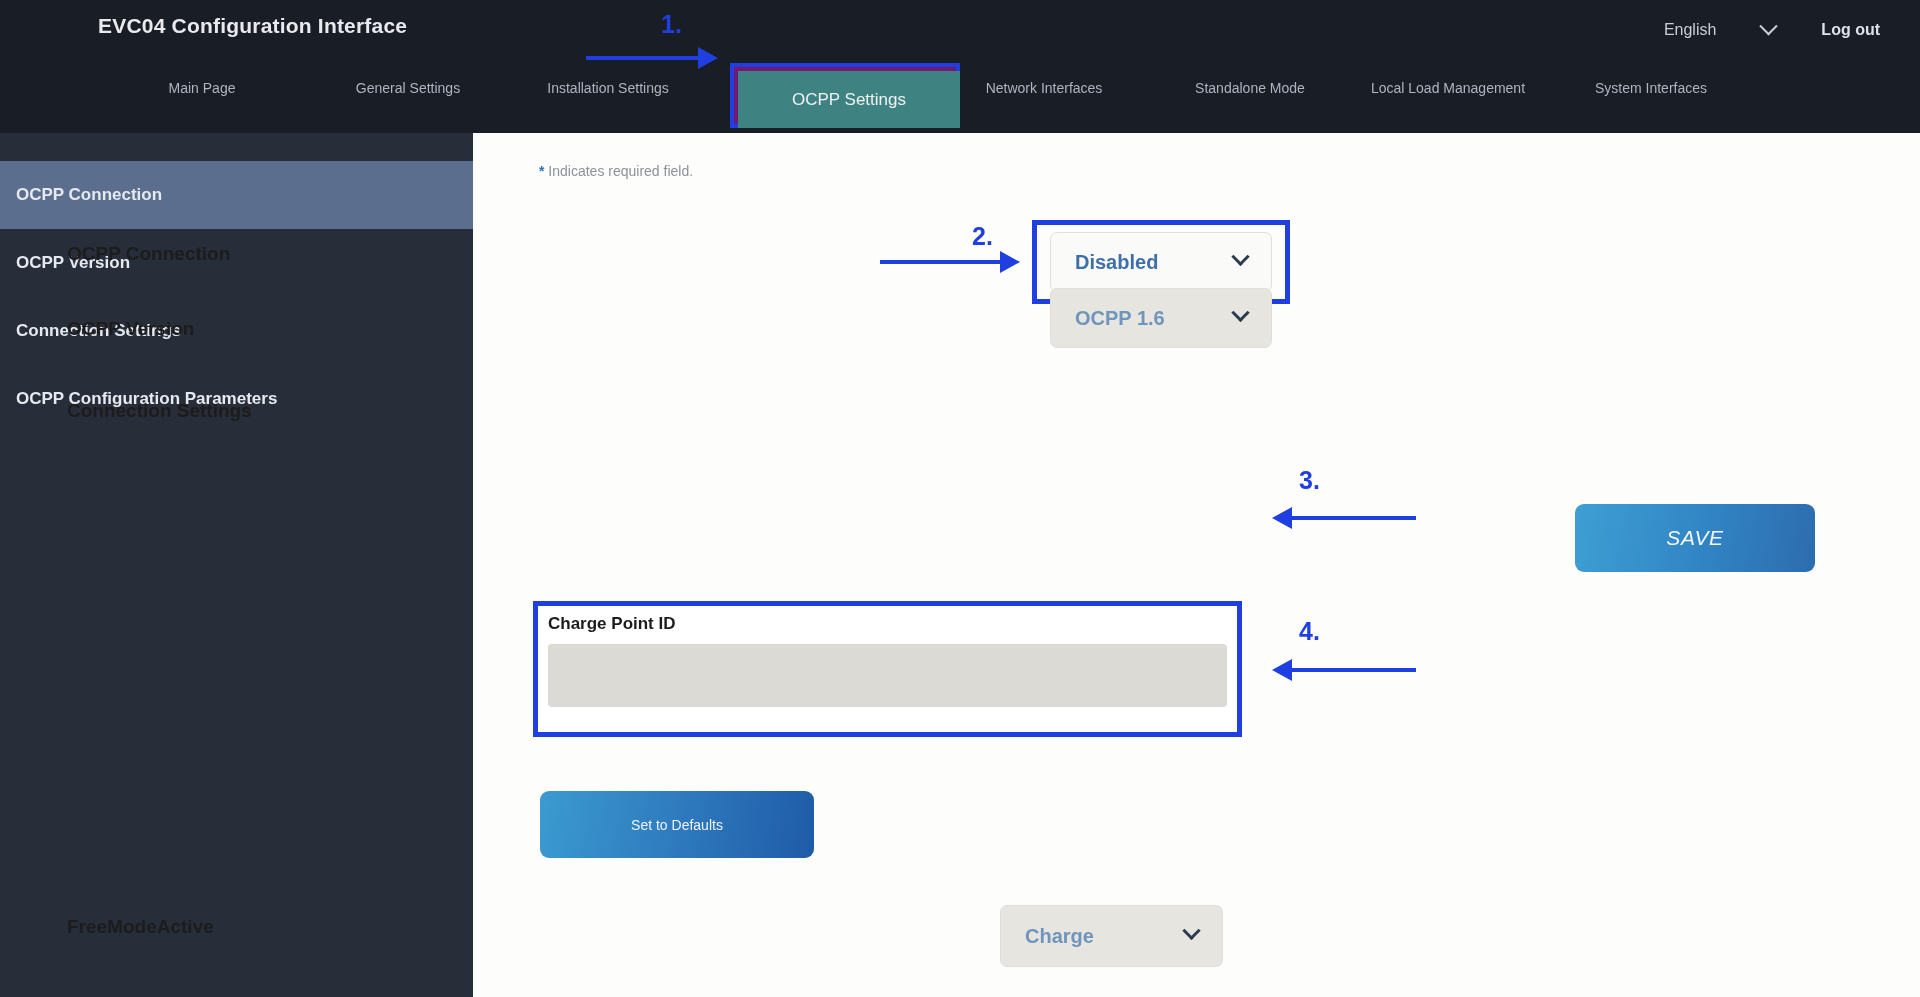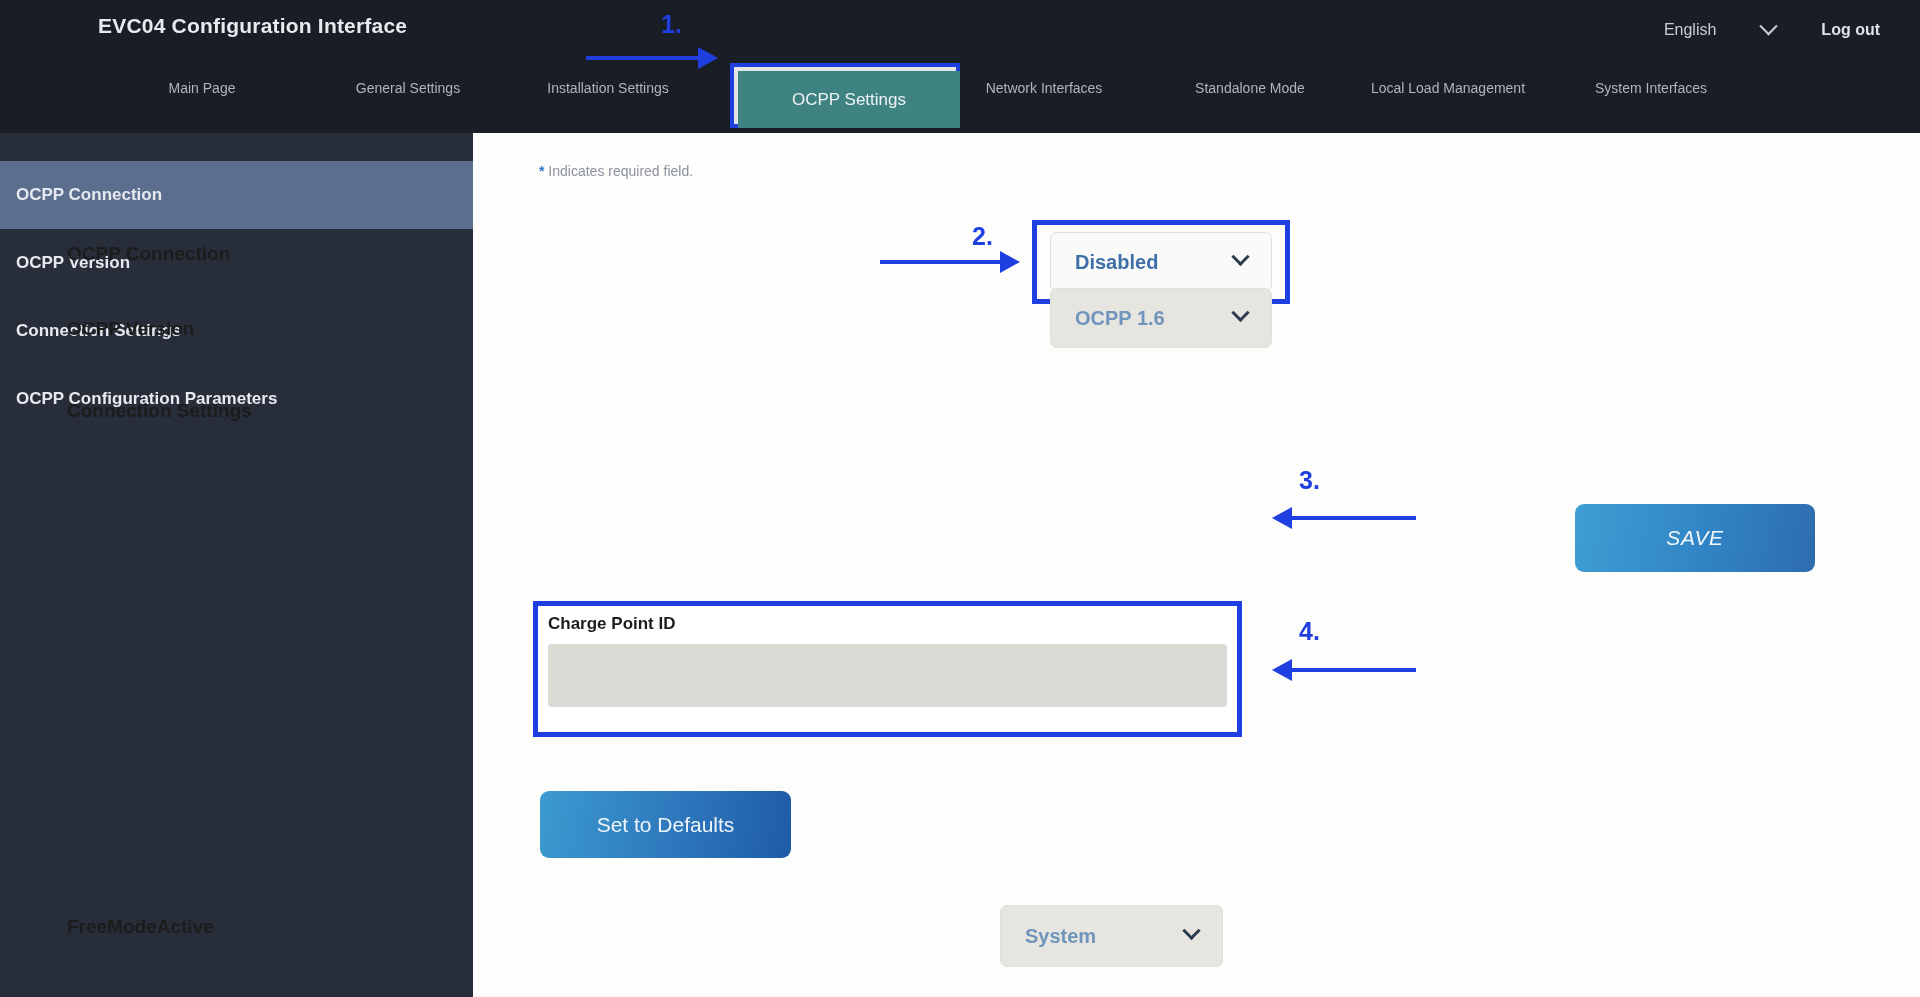--- a/index.html
+++ b/index.html
@@ -67,21 +67,21 @@
   .tab.t3 { width: 0; }
   .tab.t4 { width: 212px; }
   .tab.t5 { width: 200px; }
   .tab.t6 { width: 196px; }
   .tab.t7 { width: 210px; }
 
   .tab-active-wrap {
     position: absolute; left: 730px; top: 63px;
     width: 230px; height: 65px;
     border: 4px solid #1f3fe0;
-    background: #e5e5e5;
+    background: #701a75;
   }
   .tab-active {
     position: absolute; left: 4px; top: 4px;
     width: 222px; height: 57px;
     background: #3f8282;
     display: flex; align-items: center; justify-content: center;
     color: #eef2f3; font-size: 17px;
   }
 
   
@@ -190,24 +190,24 @@
     font-size: 16px; color: #33383f; padding: 0 12px;
   }
 
   .ann-num {
     position: absolute;
     color: #1f3fe0; font-size: 25px; font-weight: 700;
   }
 
   .btn-defaults {
     position: absolute; left: 540px; top: 791px;
-    width: 251px; height: 67px;
+    width: 274px; height: 67px;
     border: none; border-radius: 9px;
     background: linear-gradient(100deg, #3b9bd0 0%, #2e79bd 52%, #1f5ba8 100%);
-    color: #eef4fa; font-size: 21px;
+    color: #eef4fa; font-size: 14px;
     font-family: "Liberation Sans", sans-serif;
     cursor: pointer;
   }
   .sel-free {
     left: 1000px; top: 905px; width: 223px; height: 62px;
     background: #e6e5e0; border: 1px solid #e0dfda;
     color: #6f95bc;
   }
   .partial-row {
     position: absolute; left: 67px; top: 975px;
@@ -304,20 +304,20 @@
     <input class="field-input" type="text" value="" placeholder="" style="">
   </div>
   <div class="ann-num" style="left:1299px; top:617px;">4.</div>
   <div class="arrow" style="left:1292px; top:668px; width:124px;"></div>
   <div class="arrowhead left" style="left:1272px; top:659px;"></div>
 
   <button class="btn-defaults">Set to Defaults</button>
 
   <div class="row-label lbl-free">FreeModeActive</div>
   <div class="select sel-free">
-    <span class="val">System</span>
+    <span class="val">Charge</span>
     <span class="chev-dark"></span>
   </div>
   <div class="partial-row"></div>
 
   <button class="btn-save">SAVE</button>
 
 </div>
 
 </body></html>

